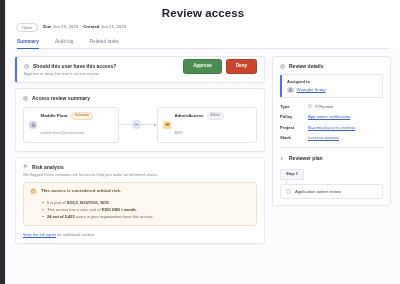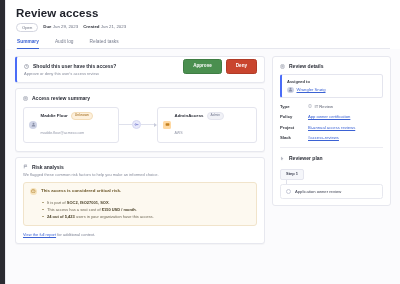--- a/index.html
+++ b/index.html
@@ -17,21 +17,21 @@
     background: #2b2b31;
   }
   .gutter-line {
     position: absolute; left: 5px; top: 0; width: 1px; height: 284px;
     background: #e9e9ef;
   }
 
   .page { position: absolute; left: 6px; top: 0; right: 0; height: 284px; background: #ffffff; }
 
   
-  .header { padding: 7px 10px 0 10px; background: #ffffff; }
+  .header { padding: 7px 10px 0 10px; background: #ffffff; text-align: center; }
   .title { font-size: 11.5px; font-weight: bold; color: #20222b; letter-spacing: .1px; }
   .meta-row { display: flex; align-items: center; gap: 5px; margin-top: 4px; }
   .status-chip {
     font-size: 4.2px; color: #6b7080; border: 1px solid #d4d6e0;
     border-radius: 6px; padding: 1.5px 5px; background: #fff; line-height: 1;
   }
   .meta-item { font-size: 4.4px; color: #6b7080; line-height: 1; }
   .meta-item b { color: #33363f; font-weight: bold; }
 
   .tabs { display: flex; gap: 16px; margin-top: 7px; padding: 0 1px; border-bottom: 1px solid #e6e7ee; }

